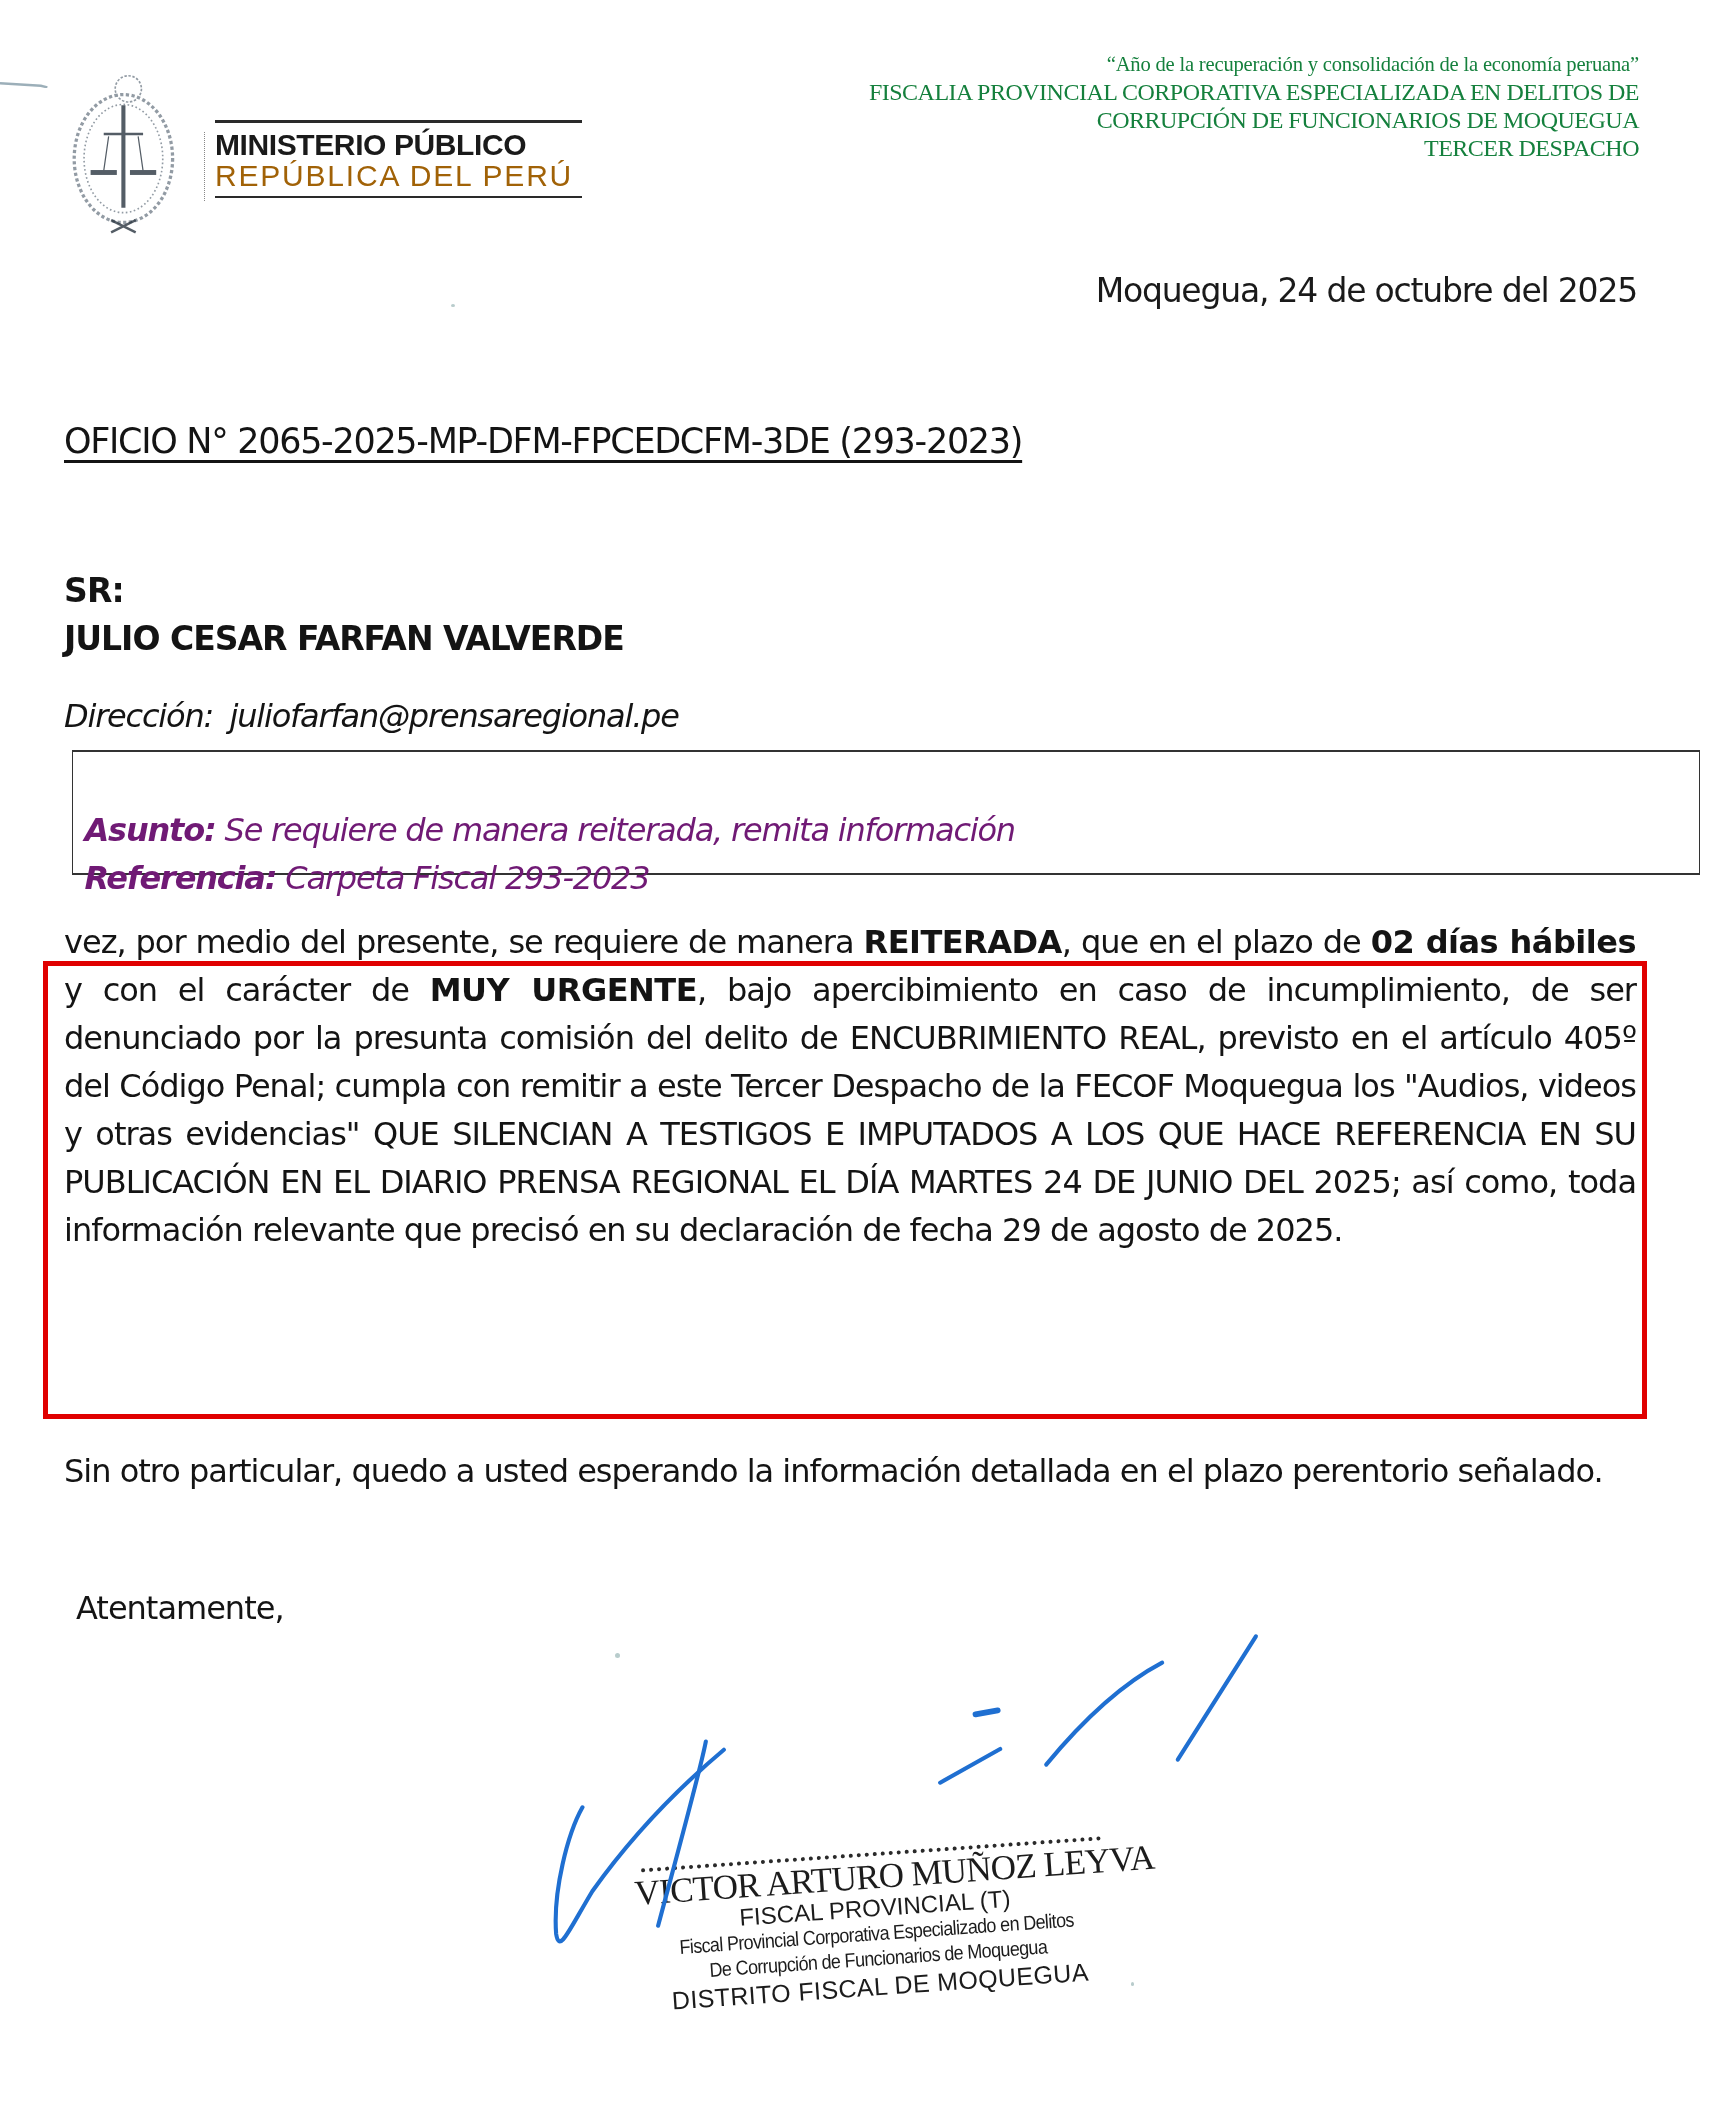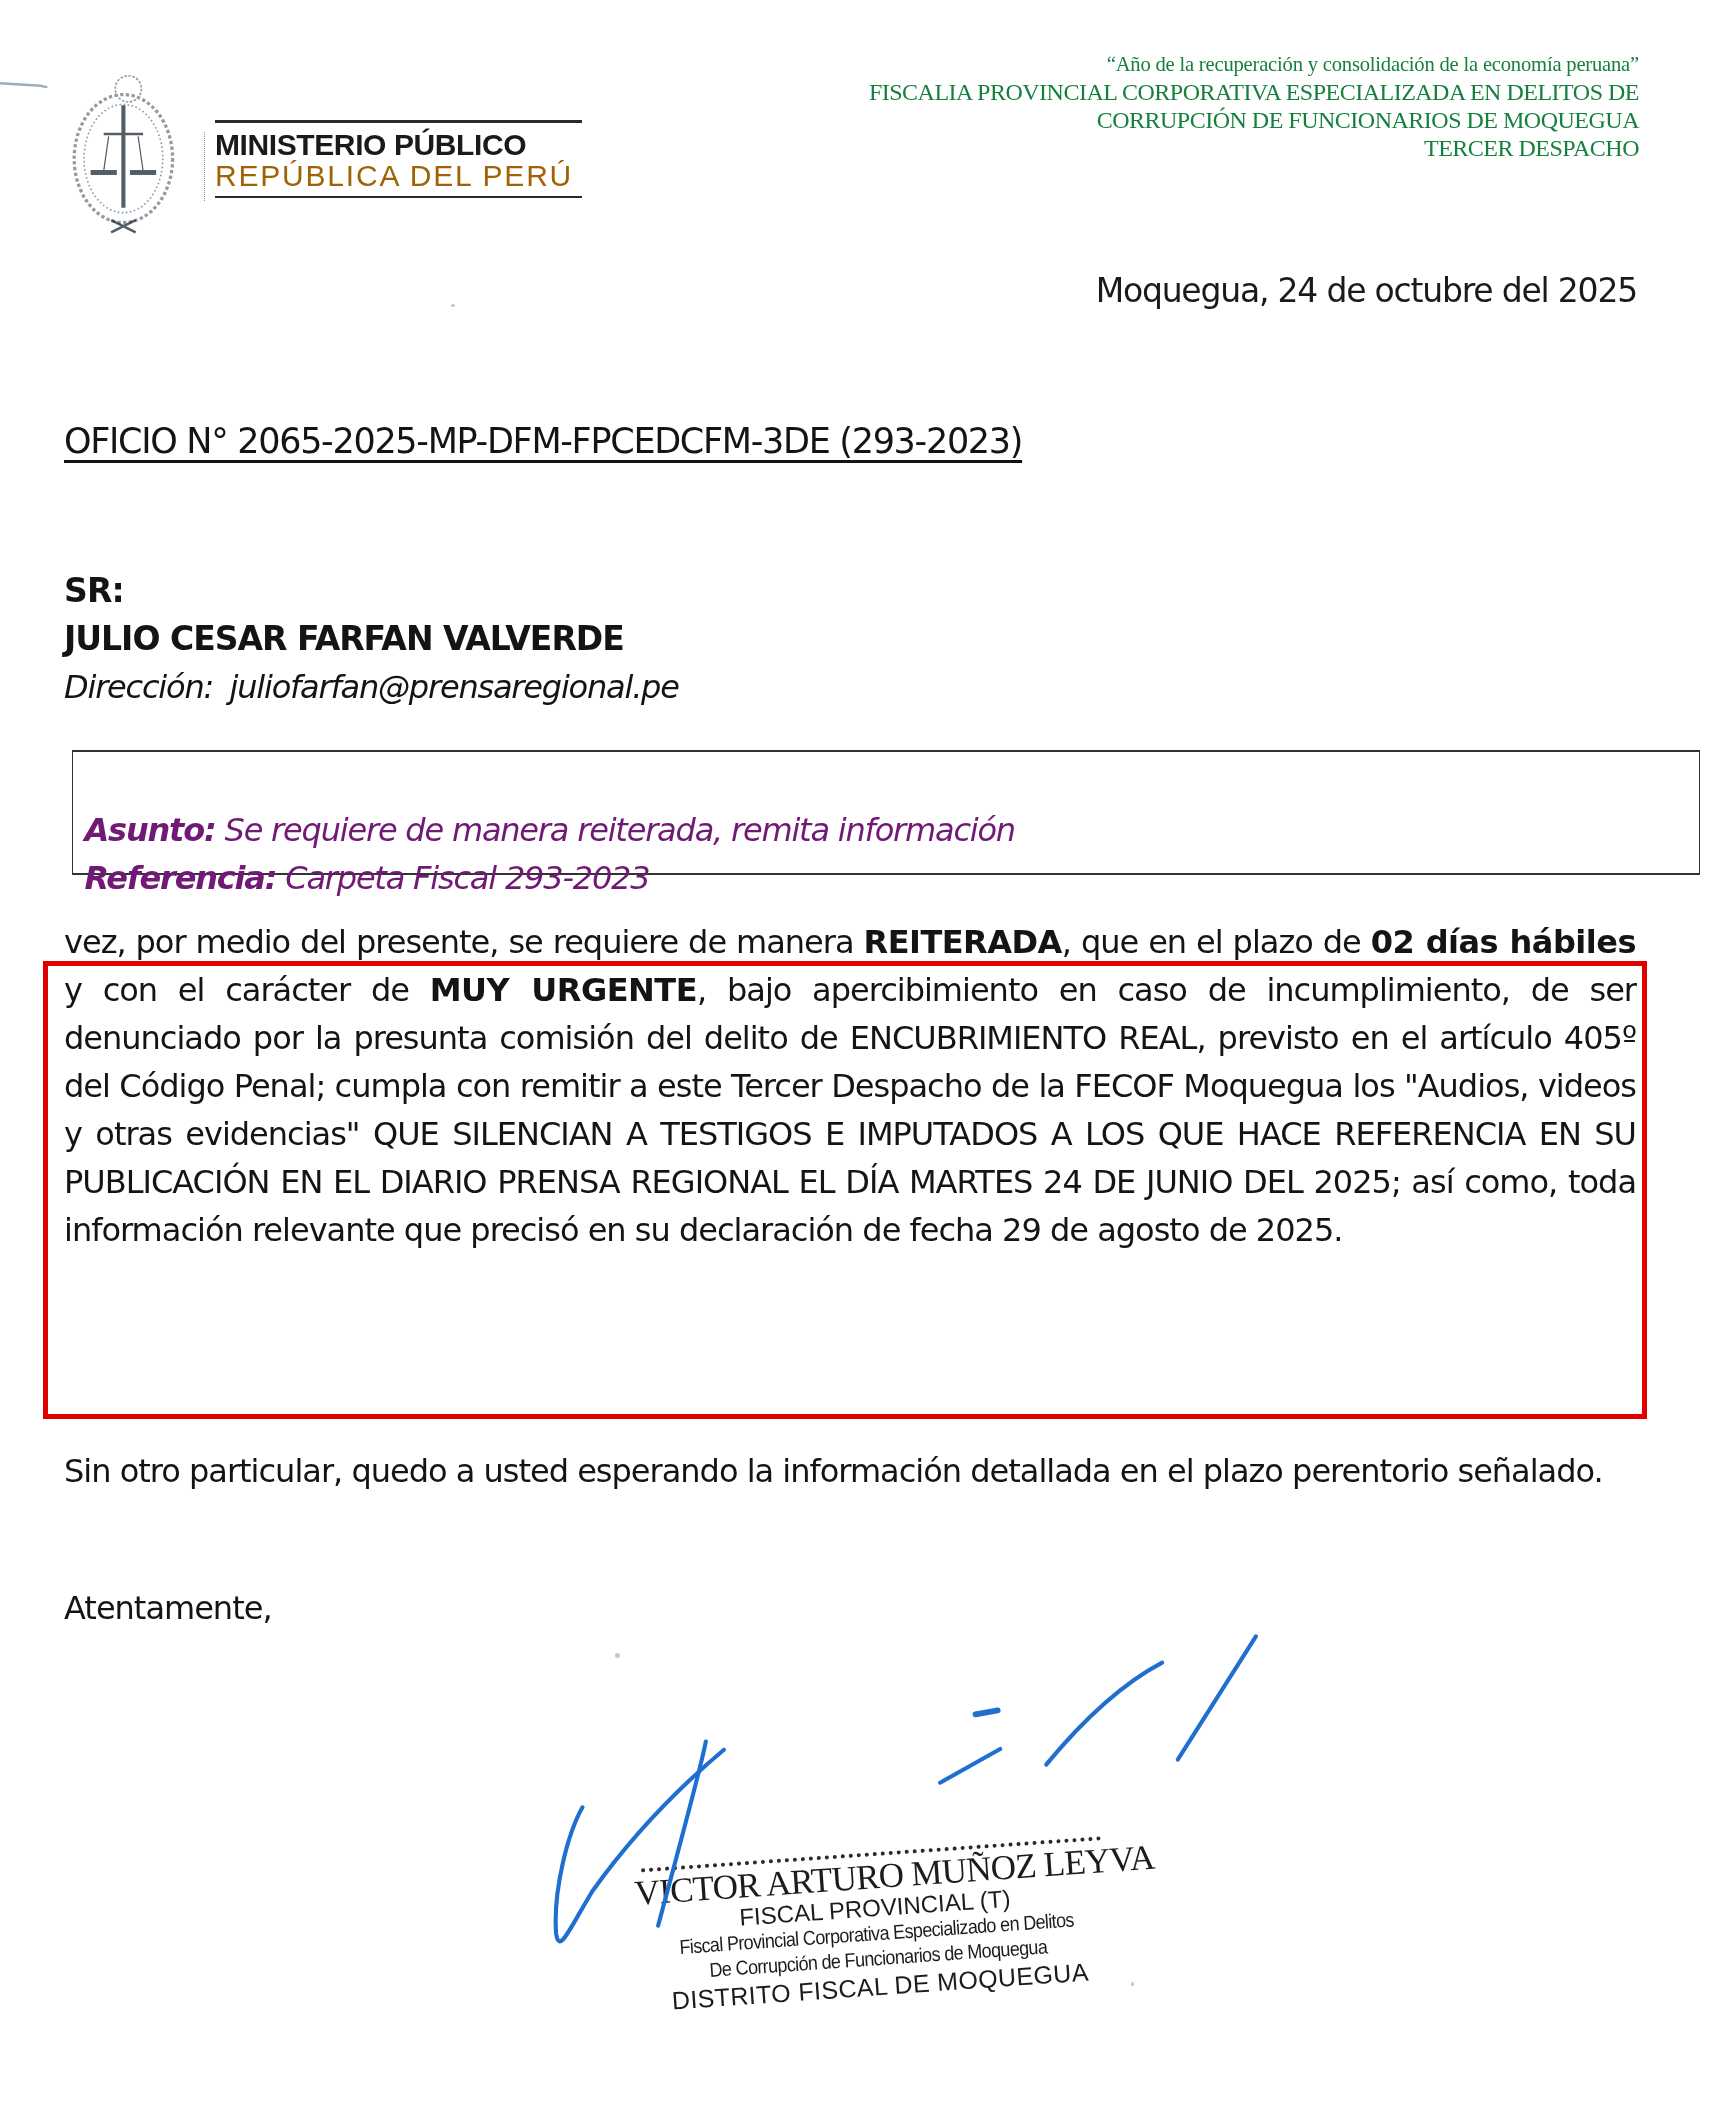--- a/index.html
+++ b/index.html
@@ -19,36 +19,36 @@
   .header-right .motto { font-size: 20.6px; line-height: 27px; letter-spacing: -0.2px; }
   .header-right .inst { font-size: 24px; line-height: 28px; letter-spacing: -0.5px; }
 
   .date { right: 92px; top: 271px; font-family: "DejaVu Sans", sans-serif; font-size: 33px; letter-spacing: -1.2px; color: #1a1a1a; }
 
   .oficio { left: 64px; top: 421px; font-family: "DejaVu Sans", sans-serif; font-weight: normal; font-size: 35px; letter-spacing: -1.3px; color: #141414; text-decoration: underline; text-decoration-thickness: 3.3px; text-underline-offset: 6.6px; white-space: nowrap; }
 
   .recipient { left: 64px; top: 567px; font-family: "DejaVu Sans", sans-serif; color: #141414; }
   .recipient .sr { font-weight: bold; font-size: 33px; line-height: 48px; letter-spacing: -0.8px; }
   .recipient .name { font-weight: bold; font-size: 33px; line-height: 48px; letter-spacing: -1px; }
-  .recipient .addr { font-style: italic; font-size: 32px; line-height: 48px; letter-spacing: -1.2px; }
+  .recipient .addr { font-style: italic; font-size: 32px; line-height: 48px; letter-spacing: -1.2px; margin-top: 29px; }
   .recipient .addr .val { margin-left: 16.4px; }
 
   .asunto-box { left: 72px; top: 750px; width: 1628px; height: 125px; border: 1.6px solid #333; box-sizing: border-box; border-top-width: 2.5px; border-bottom-width: 2.5px; }
   .asunto-inner { position: absolute; left: 11.5px; top: 18px; font-family: "DejaVu Sans", sans-serif; font-style: italic; font-size: 32px; line-height: 48px; letter-spacing: -1.2px; color: #701a75; white-space: nowrap; margin-top: 36px; }
   .asunto-inner b { font-weight: bold; }
 
   .body-text { left: 64px; width: 1572px; font-family: "DejaVu Sans", sans-serif; font-size: 32px; line-height: 48px; letter-spacing: -1px; color: #141414; text-align: justify; }
   .p1 { top: 918px; }
   .p1 .first-line { display: block; text-align-last: justify; }
   .p1 b { font-weight: bold; letter-spacing: -0.5px; }
 
   .highlight-box { left: 43px; top: 961px; width: 1604px; height: 458px; border: 5.8px solid #e00000; box-sizing: border-box; }
 
   .p2 { top: 1447px; }
-  .closing { left: 64px; top: 1589px; font-family: "DejaVu Sans", sans-serif; font-size: 32px; letter-spacing: -1px; color: #141414; }
+  .closing { left: 76px; top: 1589px; font-family: "DejaVu Sans", sans-serif; font-size: 32px; letter-spacing: -1px; color: #141414; }
 
   
   .signature { left: 0; top: 0; width: 1729px; height: 2105px; pointer-events: none; }
 
   .stamp { left: 633px; top: 1869px; width: 477px; transform: rotate(-4deg); transform-origin: left top; text-align: center; color: #1c1c1c; }
   .stamp .dots { border-top: 4.1px dotted #2a2a2a; width: 461px; margin-left: 8.2px; height: 0; }
   .stamp .s-name { font-family: "Liberation Serif", serif; font-size: 35px; line-height: 36px; letter-spacing: -0.7px; margin-top: 3.3px; white-space: nowrap; }
   .stamp .s-title { font-family: "Liberation Sans", sans-serif; font-size: 24px; line-height: 25.5px; white-space: nowrap; }
   .stamp .s-sub { font-family: "Liberation Sans", sans-serif; font-size: 20px; line-height: 25px; letter-spacing: -0.7px; white-space: nowrap; transform: scaleX(0.9); }
   .stamp .s-dist { font-family: "Liberation Sans", sans-serif; font-size: 25px; line-height: 30px; letter-spacing: 0.4px; white-space: nowrap; }

